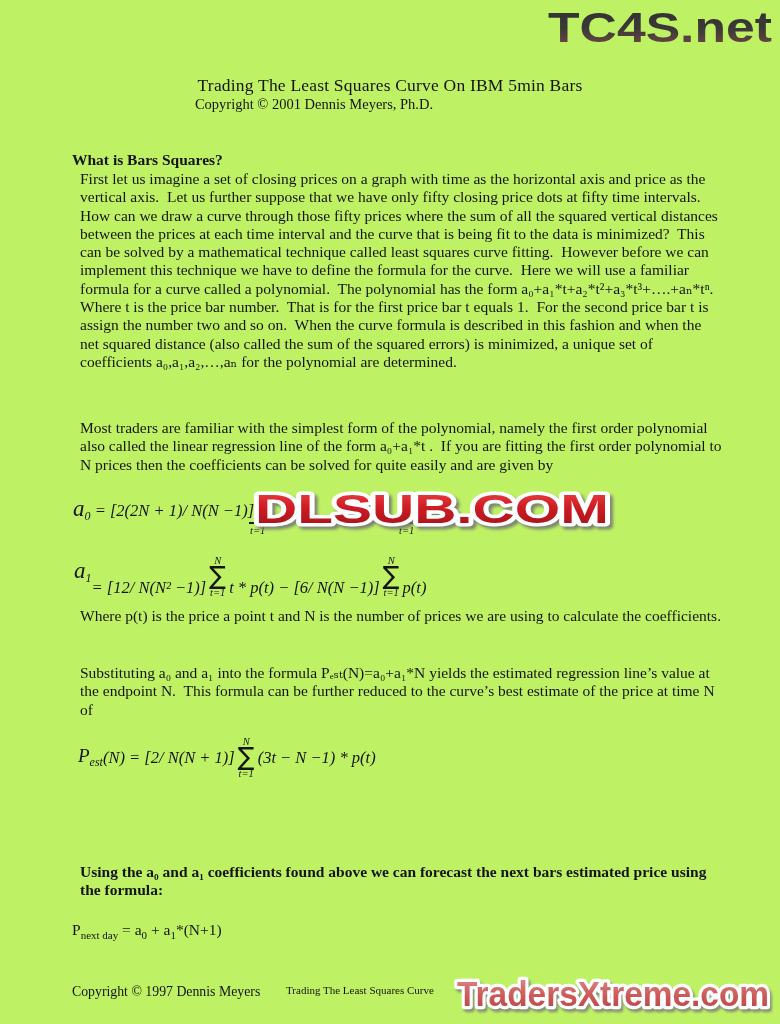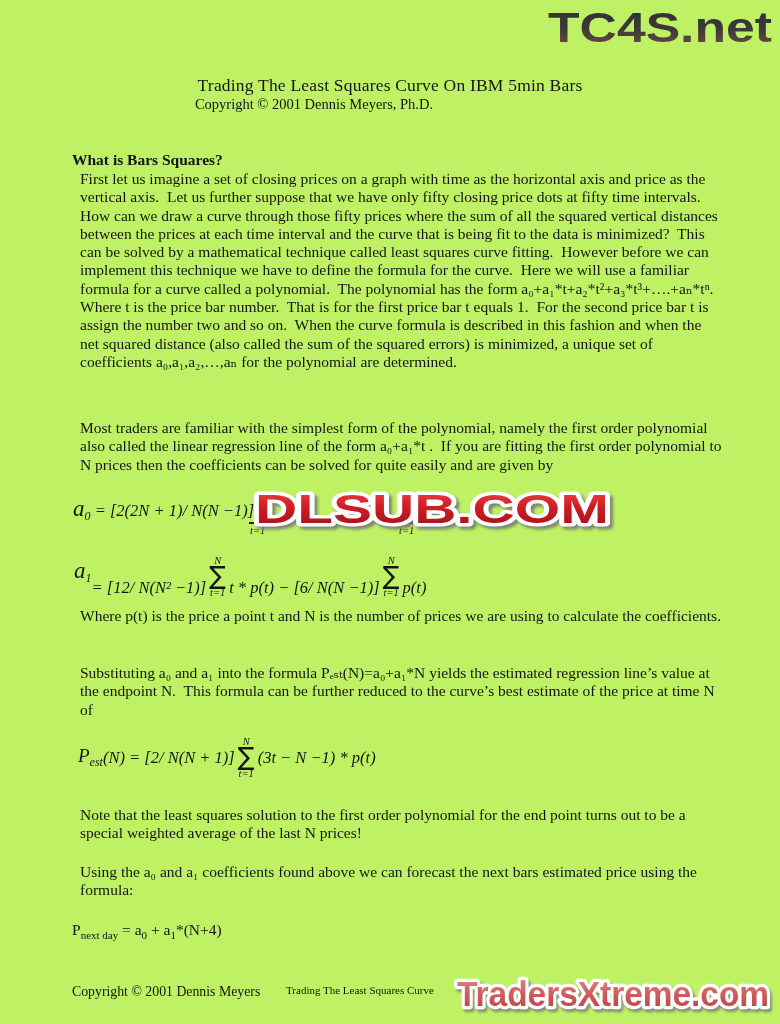--- a/index.html
+++ b/index.html
@@ -14,21 +14,21 @@
   .title{left:0;top:75px;width:780px;text-align:center;font-size:17.5px;font-weight:normal;letter-spacing:.2px;}
   .subtitle{left:0;top:96px;width:628px;text-align:center;font-size:14.5px;}
   
   .heading{left:72px;top:151px;font-size:15.5px;font-weight:bold;}
   .para{left:80px;width:642px;font-size:15.5px;line-height:18.3px;white-space:pre-wrap;}
   .p1{top:170px;}
   .p2{top:419px;}
   .p3{top:607px;}
   .p4{top:664px;}
   .p5{top:806px;}
-  .p6{top:863px;}
+  .p6{top:863px;font-weight:bold;}
   
   .frow{position:absolute;font-style:italic;font-size:16.5px;white-space:nowrap;}
   .frow .bigvar{font-size:23px;}
   .frow .vsub{font-size:12px;}
   .sum{display:inline-flex;flex-direction:column;align-items:center;vertical-align:middle;line-height:1;margin:0 3px;}
   .sum .upper{font-size:10.5px;font-style:italic;margin-bottom:-1px;}
   .sum .sig{font-size:25px;font-style:normal;font-family:"DejaVu Sans",sans-serif;line-height:.9;}
   .sum .lower{font-size:10.5px;}
   .f-a0{left:73px;top:496px;}
   .f-a1{left:74px;top:546px;height:52px;display:flex;align-items:flex-end;}
@@ -118,28 +118,27 @@
     <span class="vargrp"><span style="font-size:19px;">P</span><sub style="font-size:12px;">est</sub></span>
     <span>(N) = [2/ N(N + 1)]</span>
     <span class="sum">
       <span class="upper">N</span>
       <span class="sig">∑</span>
       <span class="lower">t=1</span>
     </span>
     <span>(3t − N −1) * p(t)</span>
   </div>
 
-  <div class="abs para p5">Note that the least squares solution to the first order polynomial for the end point turns out to be a special weighted average of the last N prices!</div>
   <div class="abs para p6">Using the a₀ and a₁ coefficients found above we can forecast the next bars estimated price using the formula:</div>
 
   <div class="frow f-pnext">
-    <span>P</span><sub>next day</sub><span> = a</span><sub>0</sub><span> + a</span><sub>1</sub><span>*(N+4)</span>
+    <span>P</span><sub>next day</sub><span> = a</span><sub>0</sub><span> + a</span><sub>1</sub><span>*(N+1)</span>
   </div>
 
-  <div class="abs footer-copyright">Copyright © 2001 Dennis Meyers</div>
+  <div class="abs footer-copyright">Copyright © 1997 Dennis Meyers</div>
   <div class="abs footer-title">Trading The Least Squares Curve</div>
 
   <div class="abs wm-tx">
     <svg width="328" height="44" viewBox="0 0 328 44">
       <defs>
         <linearGradient id="gradTx" x1="0" y1="0" x2="0" y2="1">
           <stop offset="0%" stop-color="#e39090"></stop>
           <stop offset="55%" stop-color="#cc5a5a"></stop>
           <stop offset="100%" stop-color="#b84444"></stop>
         </linearGradient>

